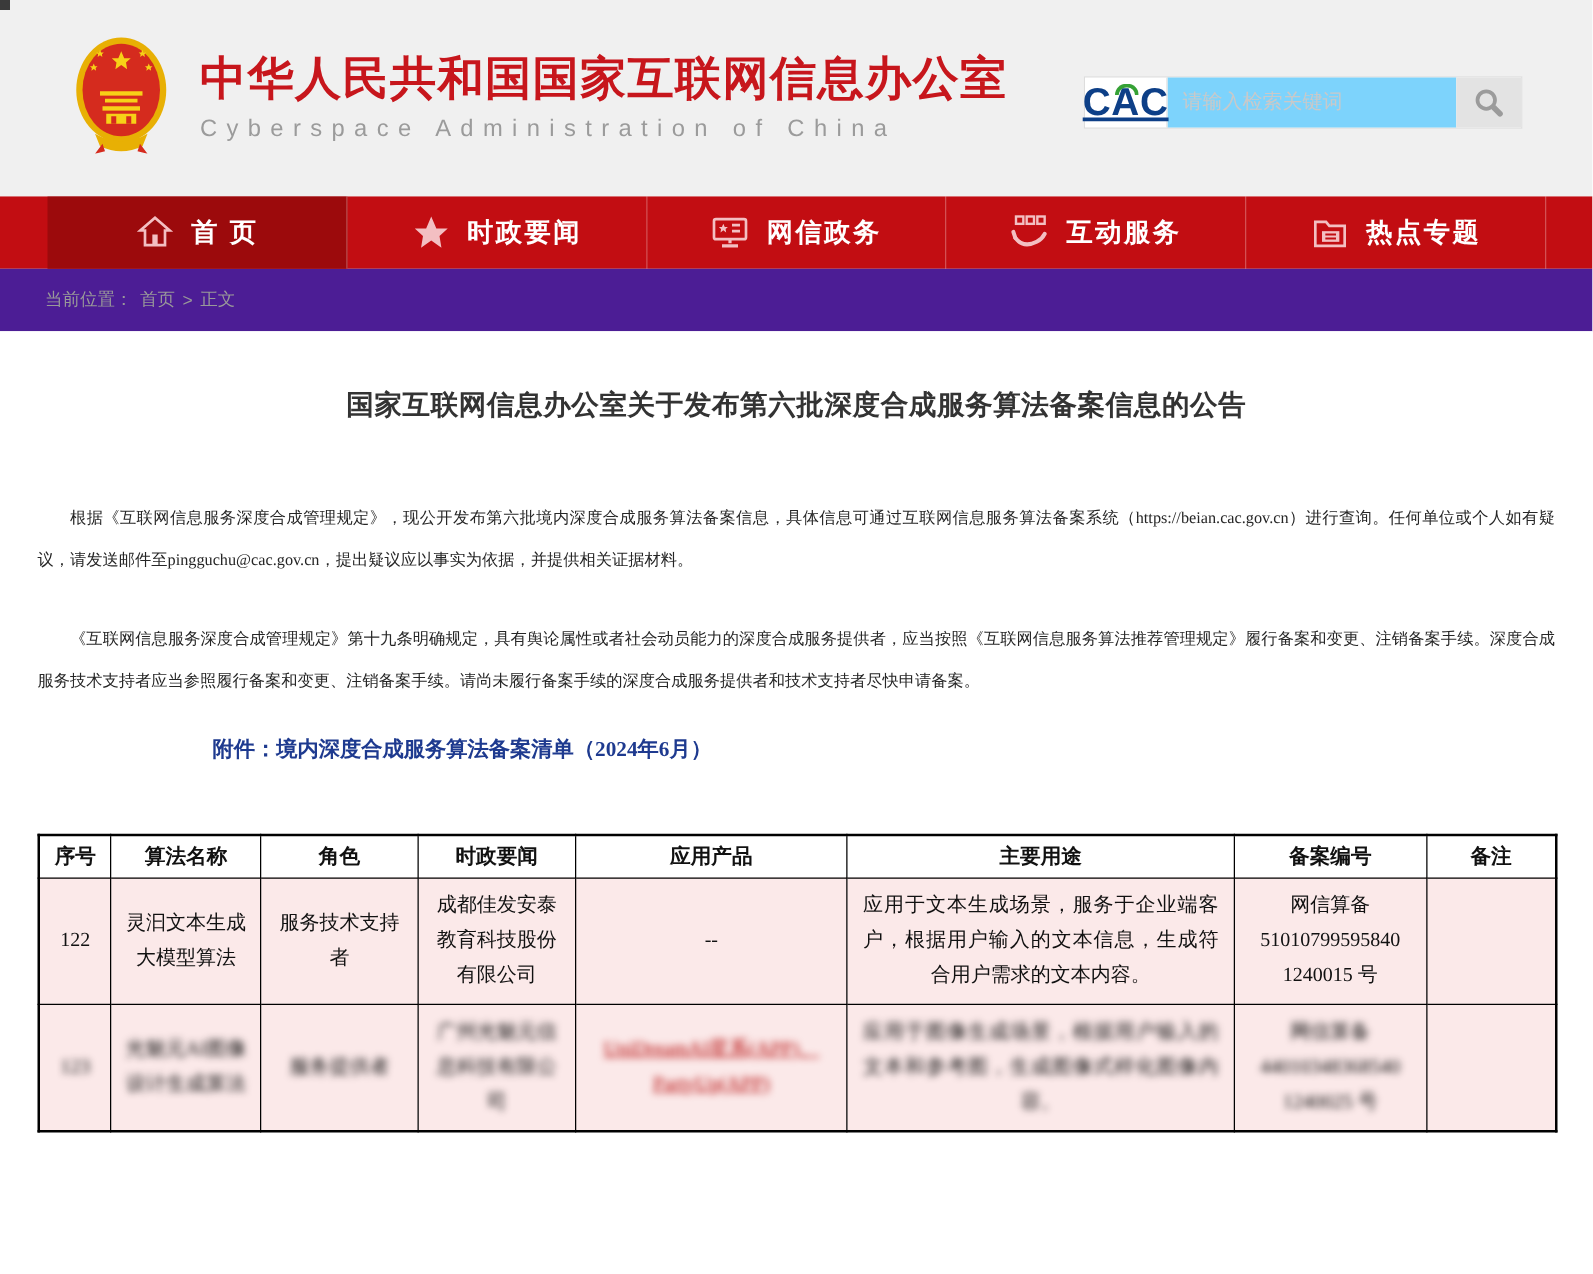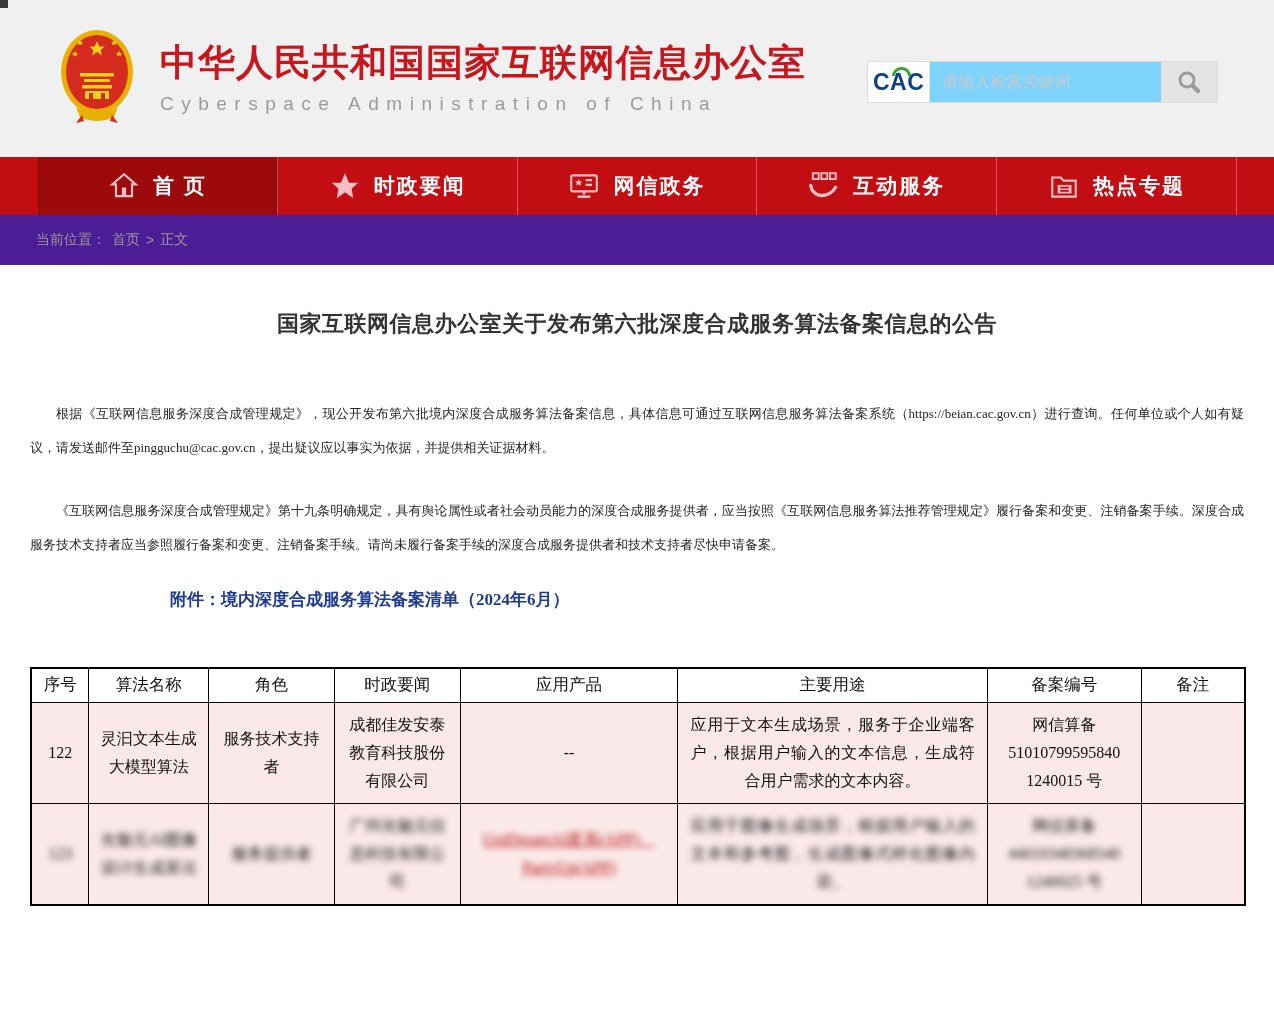--- a/index.html
+++ b/index.html
@@ -11,21 +11,21 @@
   .corner-artifact { position:absolute; left:0; top:0; width:8px; height:8px; background:#3a3a3a; }
   .header-inner { display:flex; align-items:center; height:100%; padding-left:58px; }
   .emblem { width:78px; height:94px; margin-top:-6px; }
   .titles { margin-left:24px; }
   .site-cn { font-size:37px; font-weight:bold; color:#c7161c; letter-spacing:1px; line-height:1.15; }
   .site-en { font-size:19px; color:#9b9b9b; letter-spacing:7.5px; margin-top:8px; }
   .search-box { position:absolute; right:56px; top:61px; width:351px; height:42px;
     display:flex; align-items:stretch; background:#fff; border:1px solid #ddd; }
   .cac-logo { width:66px; display:flex; align-items:center; justify-content:center;
     border-right:1px solid #e3e3e3; position:relative; }
-  .cac-text { font-size:23px; font-weight:bold; color:#0d3f87; letter-spacing:0.5px; }
+  .cac-text { font-size:31px; font-weight:bold; color:#0d3f87; letter-spacing:0.5px;text-decoration:underline; }
   .cac-arc { position:absolute; left:24px; top:5px; width:19px; height:9px;
     border:3px solid #35a135; border-bottom:none; border-radius:10px 10px 0 0; }
   .search-input { flex:1; border:none; outline:none; font-size:16px; padding:0 12px; color:#333; background:#7dd3fc; }
   .search-input::placeholder { color:#c9c9c9; }
   .search-btn { width:59px; background:#e3e3e3; border:none; display:flex; align-items:center; justify-content:center; cursor:pointer; }
 
   
   .nav { display:flex; height:58px; background:#c20d12; padding:0 37px 0 38px; }
   .nav-item { flex:1; display:flex; align-items:center; justify-content:center; gap:13px;
     color:#fff; font-size:21px; font-weight:bold; letter-spacing:2px;
@@ -64,21 +64,21 @@
   .body-text p { font-family:"Liberation Serif","DejaVu Serif",serif; font-size:13px;
     line-height:34px; color:#262626; text-indent:2em; text-align:justify;margin-top:29px; }
   .attachment { margin-top:26px; margin-left:140px; font-size:17px; font-weight:bold;
     color:#1e3a8f; font-family:"Liberation Serif","DejaVu Serif",serif; cursor:pointer; }
 
   
   .filing-table { margin-top:56px; width:1216px; border-collapse:collapse;
     font-family:"Liberation Serif","DejaVu Serif",serif; font-size:16px; color:#111;
     border:2px solid #000; }
   .filing-table th, .filing-table td { border:1px solid #000; text-align:center; vertical-align:middle; }
-  .filing-table th { height:34px; background:#fff; font-weight:normal; font-size:16.5px; }
+  .filing-table th { height:34px; background:#fff; font-weight:bold; font-size:16.5px; }
   .filing-table tbody tr { background:#fbe9e9; }
   .filing-table td { padding:8px 8px; line-height:28px; }
   td.purpose { text-align:justify; text-align-last:center; padding:8px 12px; }
   .num-line { display:block; }
   .blurred td > * { filter:blur(3px); }
   .link-red { color:#b30000; text-decoration:underline; cursor:pointer; }
 </style>
 </head>
 <body>
 

